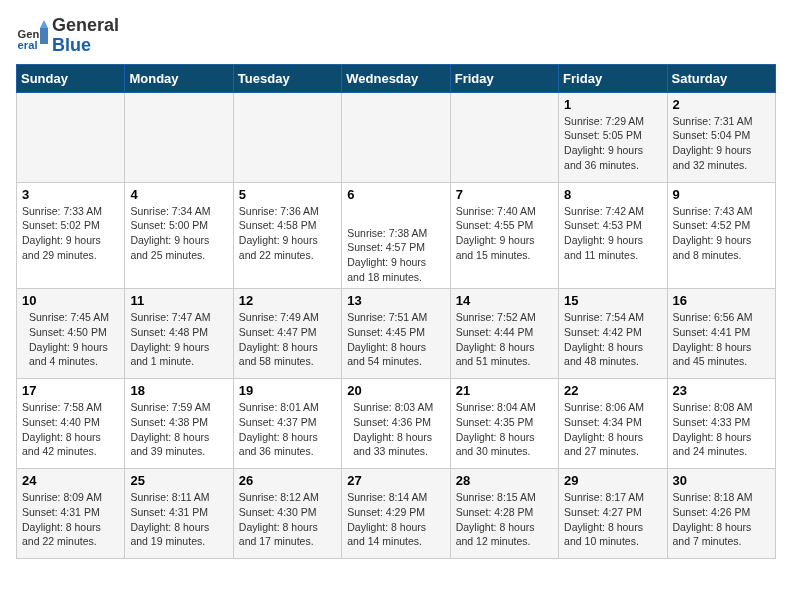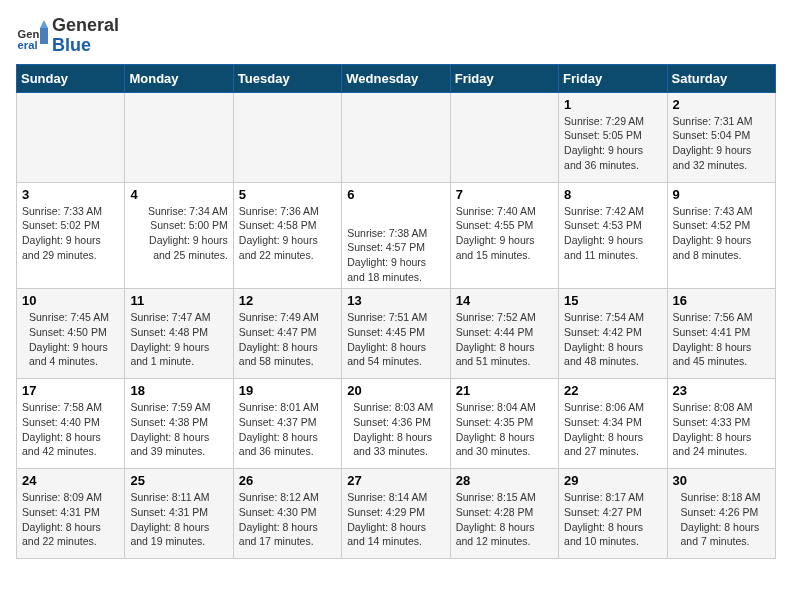--- a/index.html
+++ b/index.html
@@ -140,21 +140,21 @@
       </tr>
       <tr>
         <td>
           <span class="day-num">3</span>
           <div class="day-detail" style="white-space: pre-line;">Sunrise: 7:33 AM
 Sunset: 5:02 PM
 Daylight: 9 hours and 29 minutes.</div>
         </td>
         <td>
           <span class="day-num">4</span>
-          <div class="day-detail" style="white-space: pre-line; text-align: right;">Sunrise: 7:34 AM
+          <div class="day-detail" style="white-space: pre-line;">Sunrise: 7:34 AM
 Sunset: 5:00 PM
 Daylight: 9 hours and 25 minutes.</div>
         </td>
         <td>
           <span class="day-num">5</span>
           <div class="day-detail" style="white-space: pre-line;">Sunrise: 7:36 AM
 Sunset: 4:58 PM
 Daylight: 9 hours and 22 minutes.</div>
         </td>
         <td>
@@ -214,21 +214,21 @@
 Daylight: 8 hours and 51 minutes.</div>
         </td>
         <td>
           <span class="day-num">15</span>
           <div class="day-detail" style="white-space: pre-line;">Sunrise: 7:54 AM
 Sunset: 4:42 PM
 Daylight: 8 hours and 48 minutes.</div>
         </td>
         <td>
           <span class="day-num">16</span>
-          <div class="day-detail" style="white-space: pre-line;">Sunrise: 7:56 AM
+          <div class="day-detail" style="white-space: pre-line;">Sunrise: 6:56 AM
 Sunset: 4:41 PM
 Daylight: 8 hours and 45 minutes.</div>
         </td>
       </tr>
       <tr>
         <td>
           <span class="day-num">17</span>
           <div class="day-detail" style="white-space: pre-line;">Sunrise: 7:58 AM
 Sunset: 4:40 PM
 Daylight: 8 hours and 42 minutes.</div>
@@ -302,19 +302,19 @@
 Daylight: 8 hours and 12 minutes.</div>
         </td>
         <td>
           <span class="day-num">29</span>
           <div class="day-detail" style="white-space: pre-line;">Sunrise: 8:17 AM
 Sunset: 4:27 PM
 Daylight: 8 hours and 10 minutes.</div>
         </td>
         <td>
           <span class="day-num">30</span>
-          <div class="day-detail" style="white-space: pre-line; margin-left: 8px;">Sunrise: 8:18 AM
+          <div class="day-detail" style="white-space: pre-line;">Sunrise: 8:18 AM
 Sunset: 4:26 PM
 Daylight: 8 hours and 7 minutes.</div>
         </td>
       </tr>
     </tbody>
 </table>
 
 </body></html>

